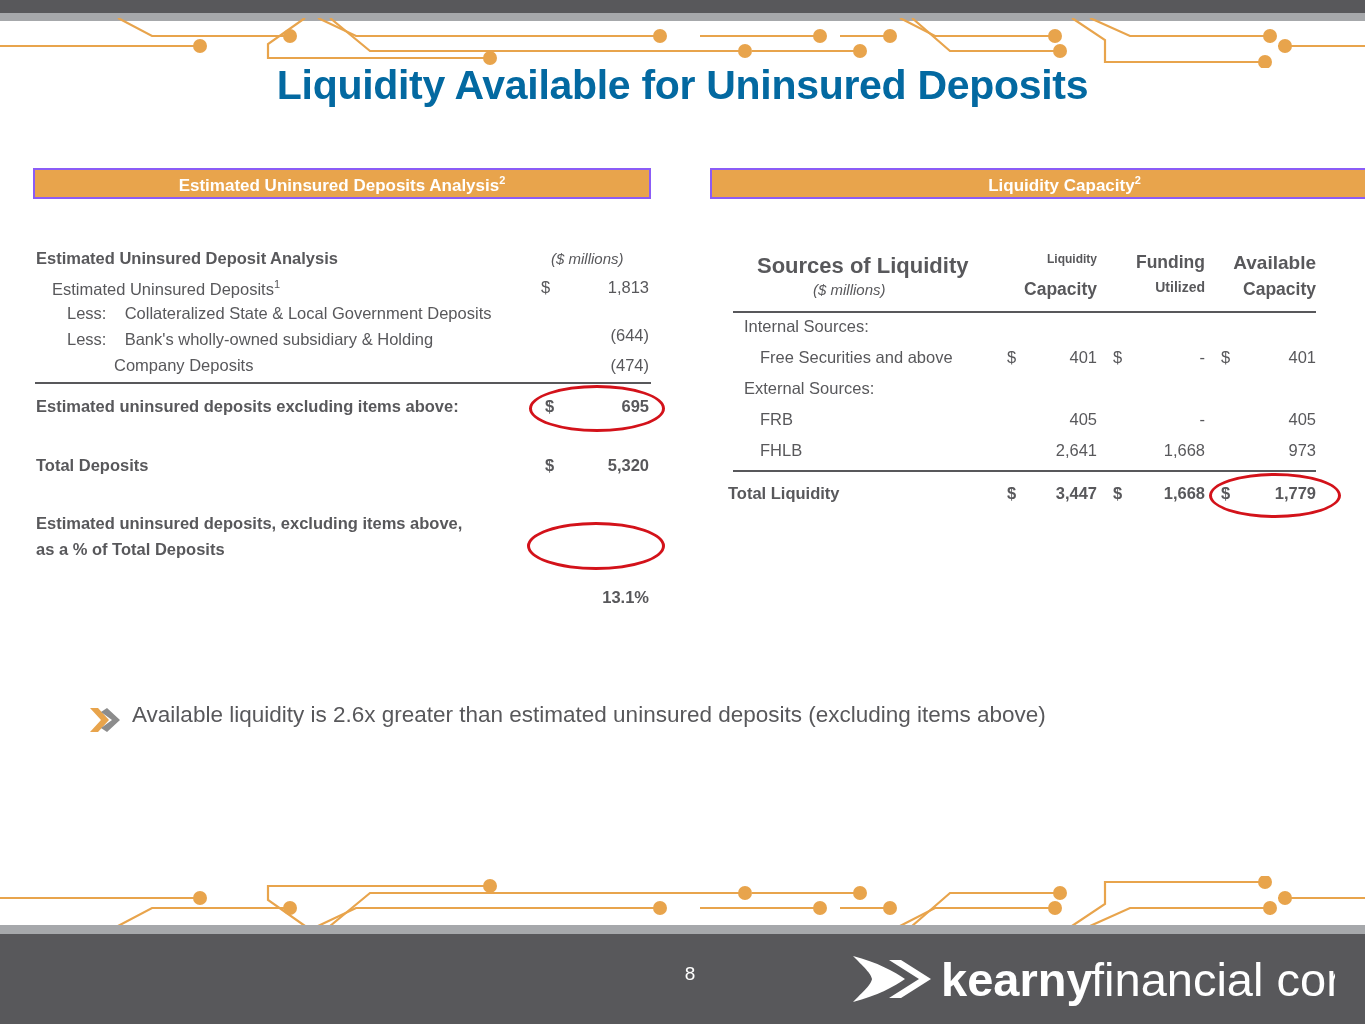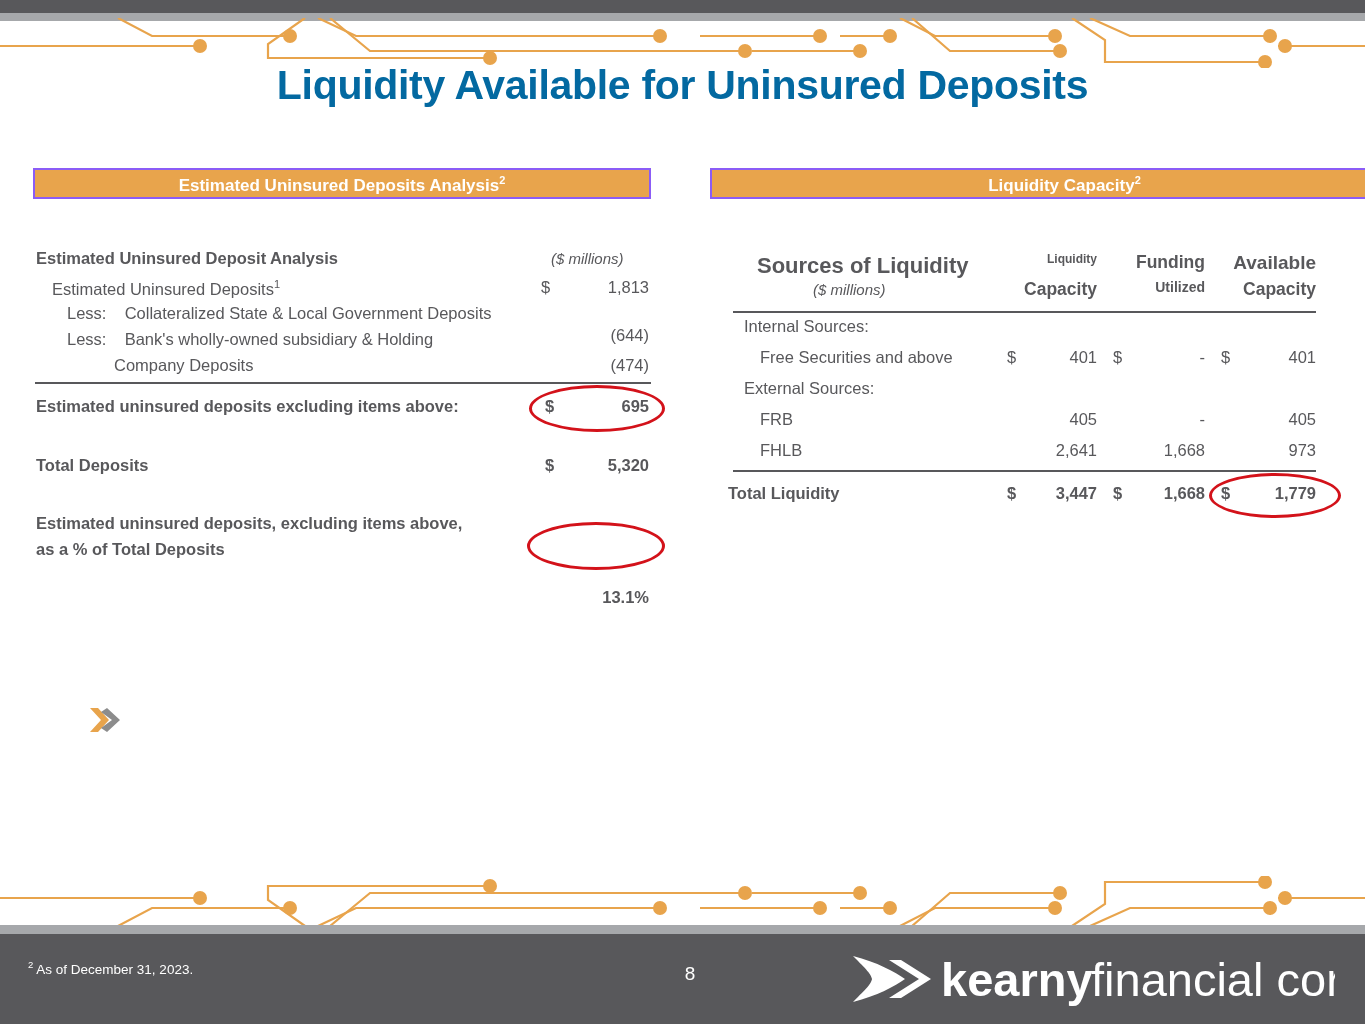--- a/index.html
+++ b/index.html
@@ -295,30 +295,27 @@
   <div class="cur b" style="left:1221px; top:484px;">$</div>
   <div class="num b" style="left:1236px; top:484px; width:80px;">1,779</div>
   <div class="ellipse" style="left:1209px; top:473px; width:132px; height:45px;"></div>
 </div>
 
 <div class="bullet-wrap">
   <svg class="bullet-icon" viewBox="0 0 34 28">
     <path d="M2 2 L13 14 L2 26 L10 26 L21 14 L10 2 Z" fill="#E8A44C"></path>
     <path d="M13 6 L24 14 L13 22 L19 26 L32 14 L19 2 Z" fill="#8C8C8C"></path>
   </svg>
+  <div class="bullet-text">Available liquidity is 2.6x greater than estimated uninsured deposits (excluding items above)</div>
 </div>
 
 <div class="bar-light-bottom"></div>
 <div class="bar-dark-bottom"></div>
 
 <div class="footnotes">
-  <div>
-    <sup>2</sup>
-    <span>As of  December 31, 2023.</span>
-  </div>
 </div>
 
 <div class="page-num">8</div>
 
 <div class="logo">
   <svg viewBox="0 0 490 62" width="490" height="62">
     <path d="M8 8 C32 14, 50 24, 60 31 C50 38, 32 48, 8 54 C22 40, 26 36, 27 31 C26 26, 22 22, 8 8 Z" fill="#ffffff"></path>
     <path d="M44 12 L74 31 L44 50 L56 50 L86 31 L56 12 Z" fill="#ffffff"></path>
     <text x="96" y="48" font-family="'Liberation Sans', sans-serif" font-size="47" font-weight="bold" fill="#ffffff">kearny</text>
     <text x="246" y="48" font-family="'Liberation Sans', sans-serif" font-size="47" font-weight="300" fill="#ffffff">financial corp.</text>

